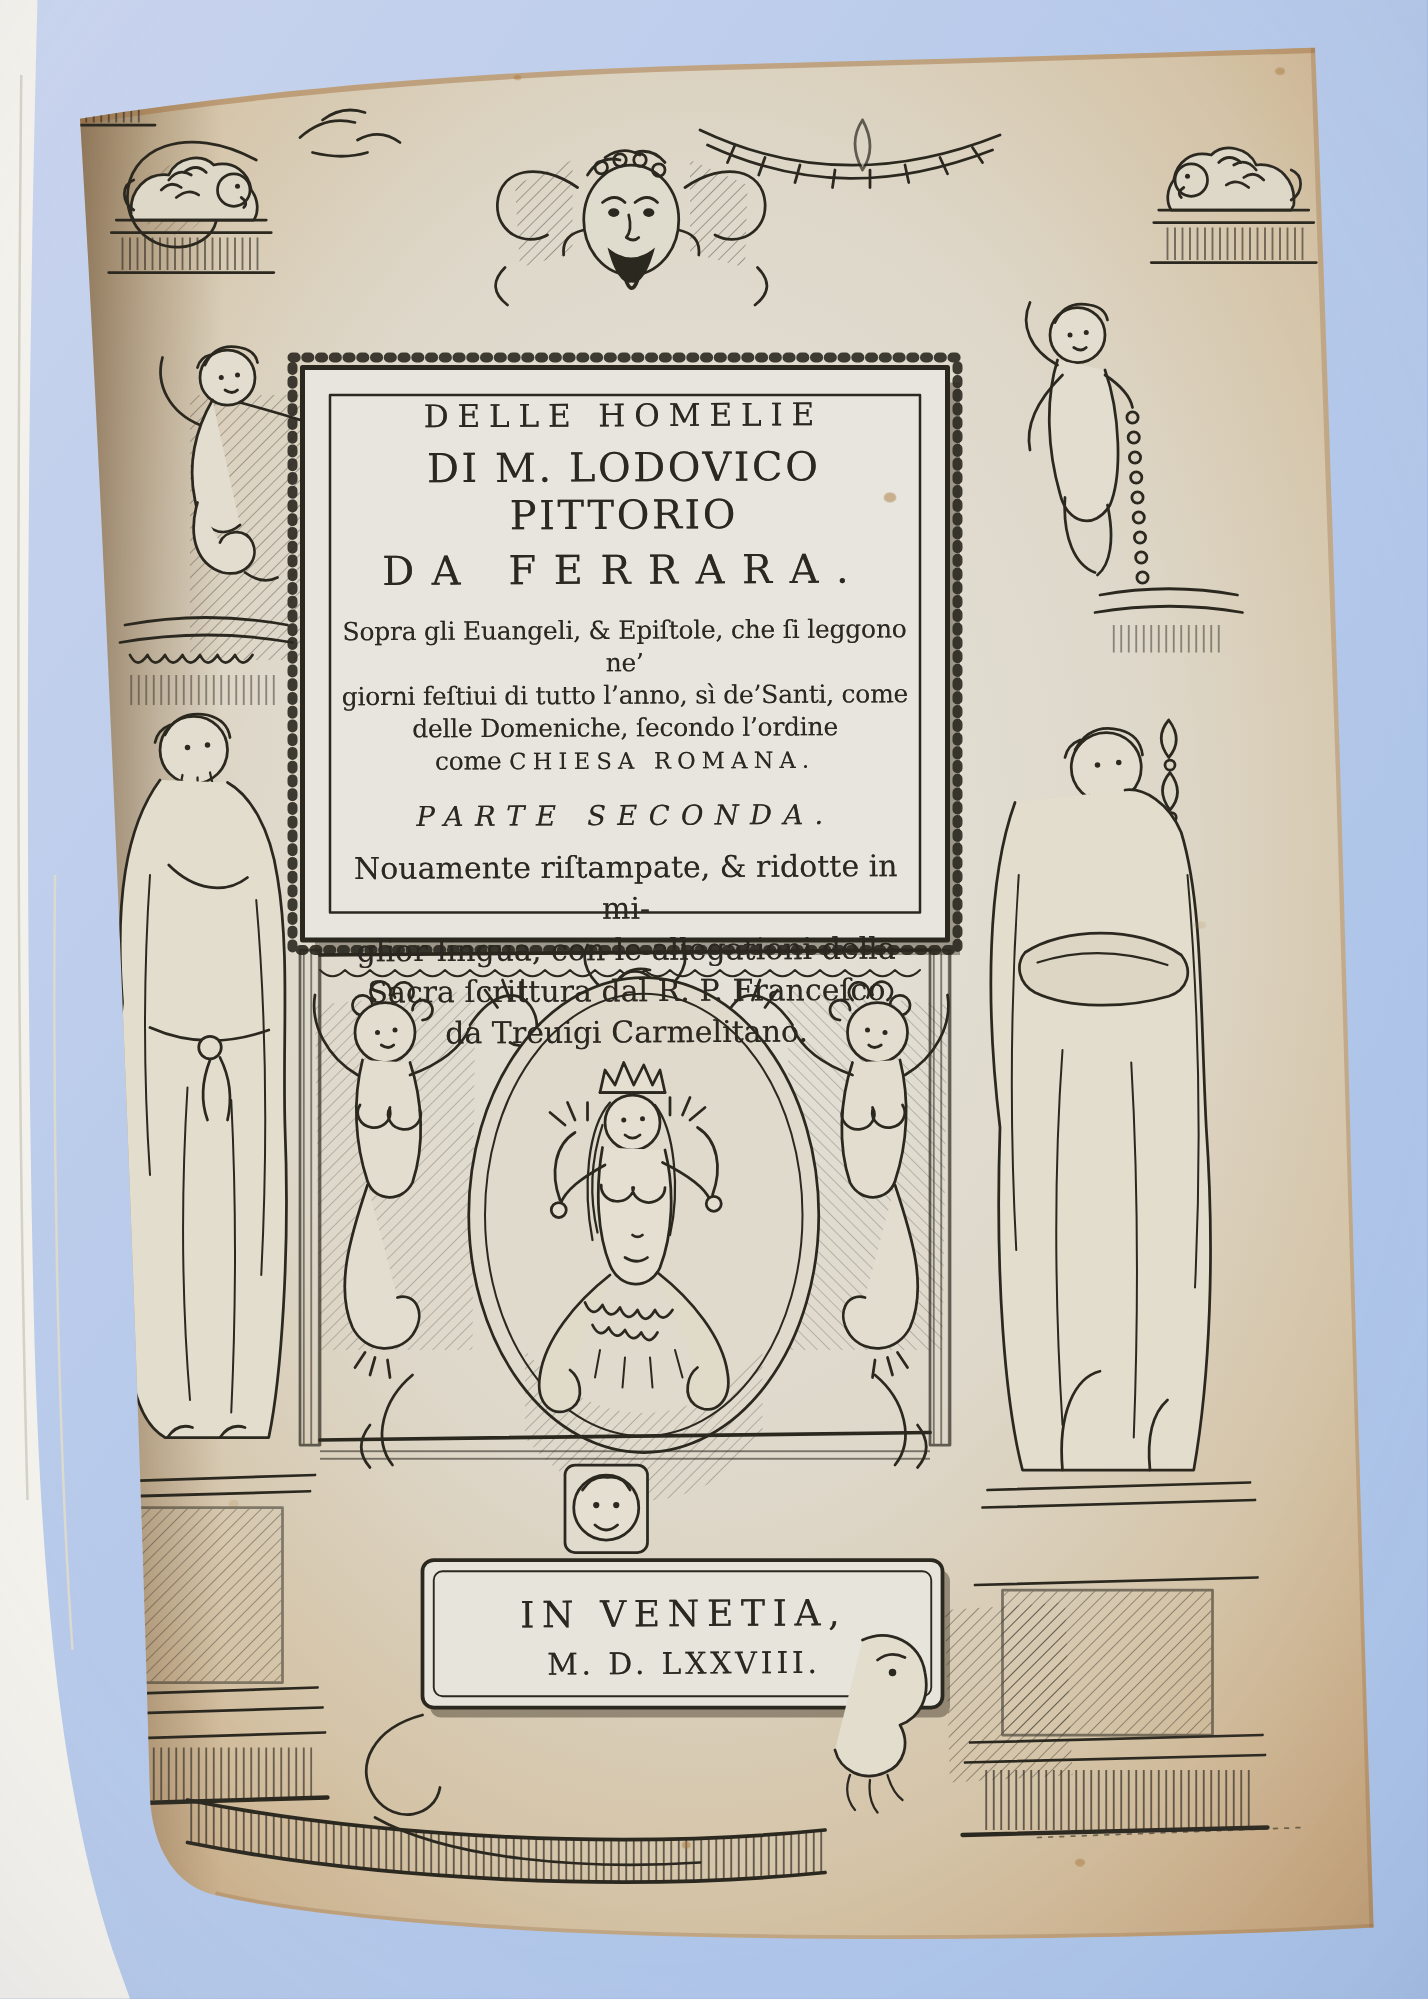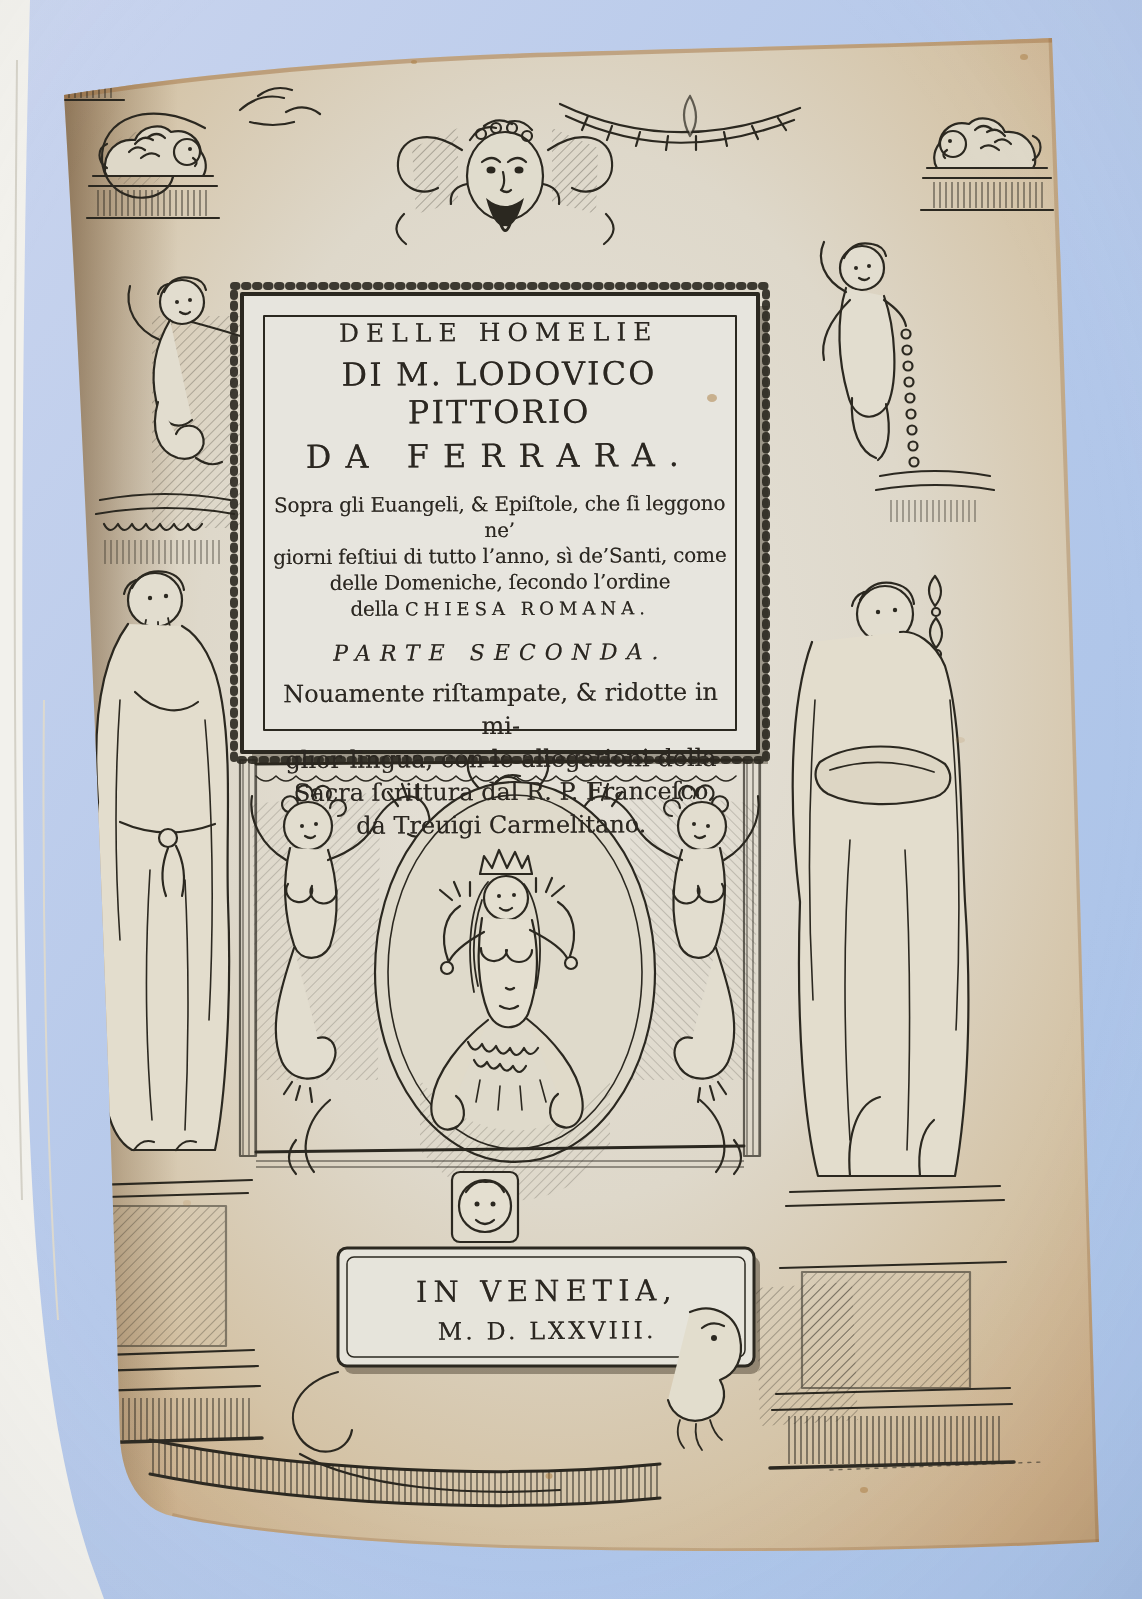--- a/index.html
+++ b/index.html
@@ -340,21 +340,21 @@
 </svg>
 
   <div class="page-text cartouche-text">
     <div class="t-small-caps">DELLE HOMELIE</div>
     <div class="t-main">DI M. LODOVICO PITTORIO</div>
     <div class="t-ferrara">DA FERRARA.</div>
     <div class="t-sub-block">
       <div class="t-sub">Sopra gli Euangeli, &amp; Epiſtole, che ſi leggono ne’</div>
       <div class="t-sub">giorni feſtiui di tutto l’anno, sì de’Santi, come</div>
       <div class="t-sub">delle Domeniche, ſecondo l’ordine</div>
-      <div class="t-sub"><span>della </span><span class="t-chiesa-caps">CHIESA ROMANA.</span></div>
+      <div class="t-sub"><span>come </span><span class="t-chiesa-caps">CHIESA ROMANA.</span></div>
     </div>
     <div class="t-part">PARTE SECONDA.</div>
     <div class="t-ed-block">
       <div class="t-ed">Nouamente riſtampate, &amp; ridotte in mi-</div>
       <div class="t-ed">glior lingua, con le allegationi della</div>
       <div class="t-ed">Sacra ſcrittura dal R. P. Franceſco</div>
       <div class="t-ed">da Treuigi Carmelitano.</div>
     </div>
   </div>
 

